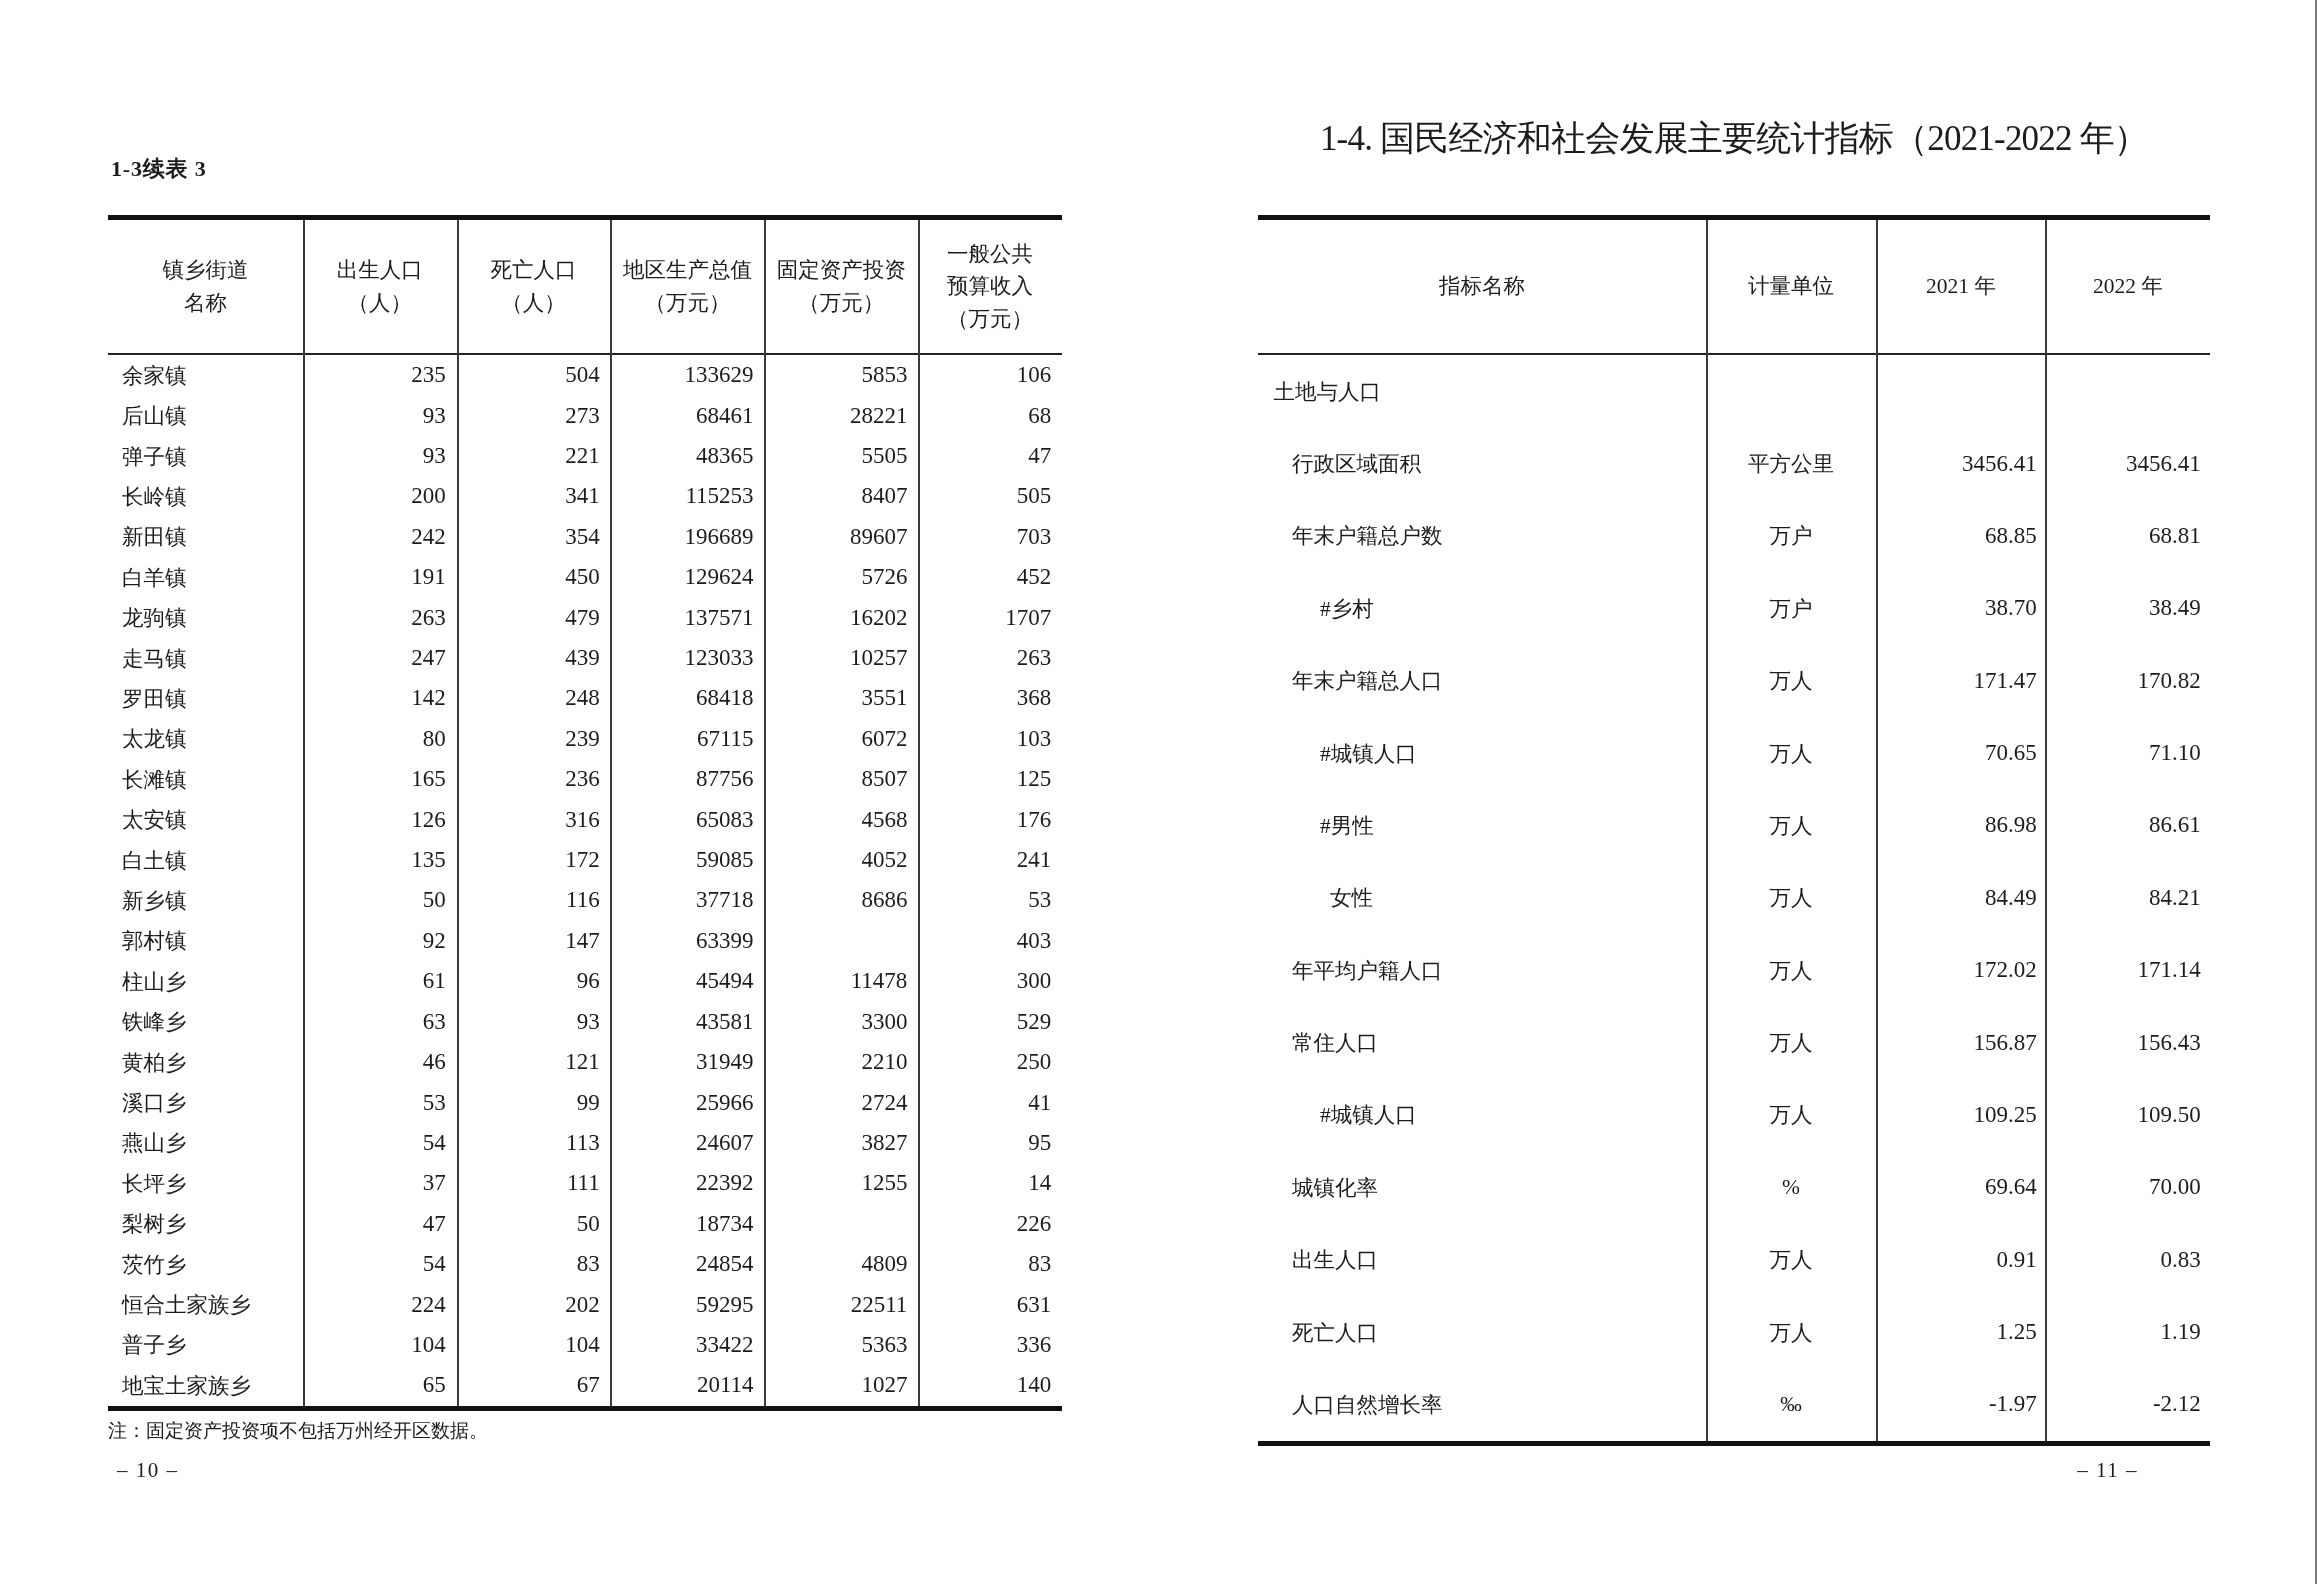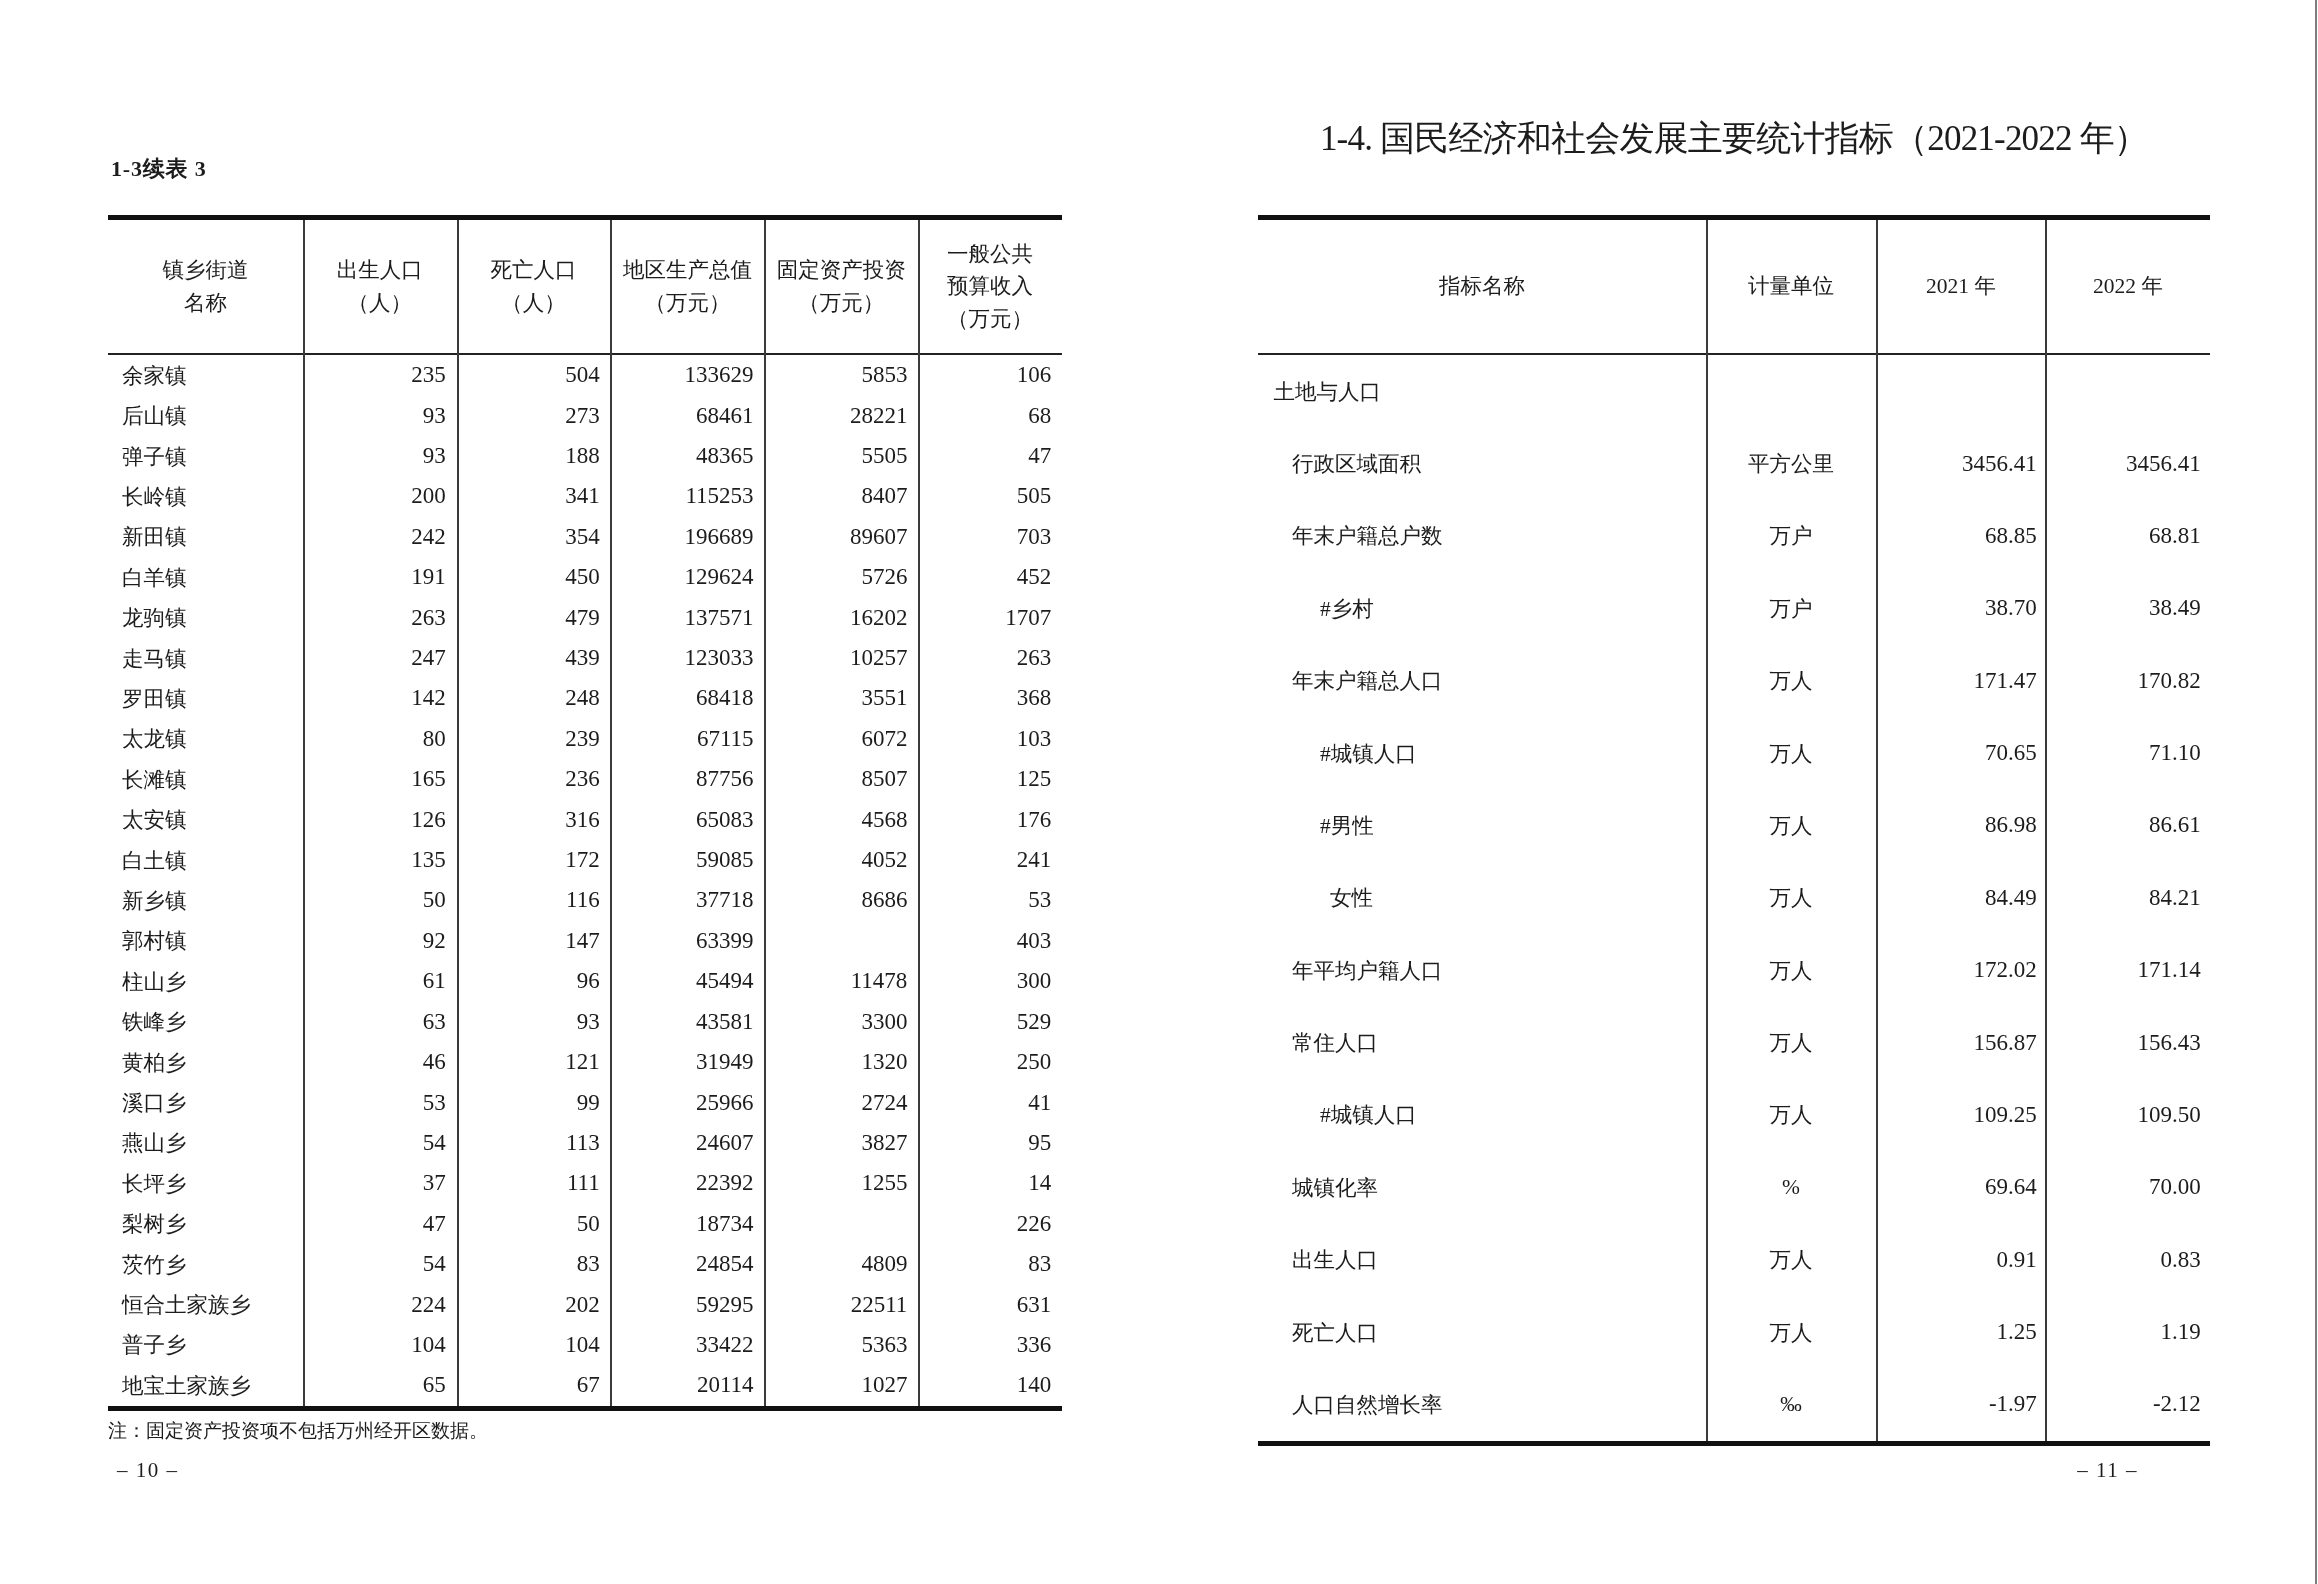--- a/index.html
+++ b/index.html
@@ -101,21 +101,21 @@
           <div class="cell c0">后山镇</div>
           <div class="cell c1 num">93</div>
           <div class="cell c2 num">273</div>
           <div class="cell c3 num">68461</div>
           <div class="cell c4 num">28221</div>
           <div class="cell c5 num">68</div>
         </div>
         <div class="row">
           <div class="cell c0">弹子镇</div>
           <div class="cell c1 num">93</div>
-          <div class="cell c2 num">188</div>
+          <div class="cell c2 num">221</div>
           <div class="cell c3 num">48365</div>
           <div class="cell c4 num">5505</div>
           <div class="cell c5 num">47</div>
         </div>
         <div class="row">
           <div class="cell c0">长岭镇</div>
           <div class="cell c1 num">200</div>
           <div class="cell c2 num">341</div>
           <div class="cell c3 num">115253</div>
           <div class="cell c4 num">8407</div>
@@ -223,21 +223,21 @@
           <div class="cell c2 num">93</div>
           <div class="cell c3 num">43581</div>
           <div class="cell c4 num">3300</div>
           <div class="cell c5 num">529</div>
         </div>
         <div class="row">
           <div class="cell c0">黄柏乡</div>
           <div class="cell c1 num">46</div>
           <div class="cell c2 num">121</div>
           <div class="cell c3 num">31949</div>
-          <div class="cell c4 num">1320</div>
+          <div class="cell c4 num">2210</div>
           <div class="cell c5 num">250</div>
         </div>
         <div class="row">
           <div class="cell c0">溪口乡</div>
           <div class="cell c1 num">53</div>
           <div class="cell c2 num">99</div>
           <div class="cell c3 num">25966</div>
           <div class="cell c4 num">2724</div>
           <div class="cell c5 num">41</div>
         </div>

